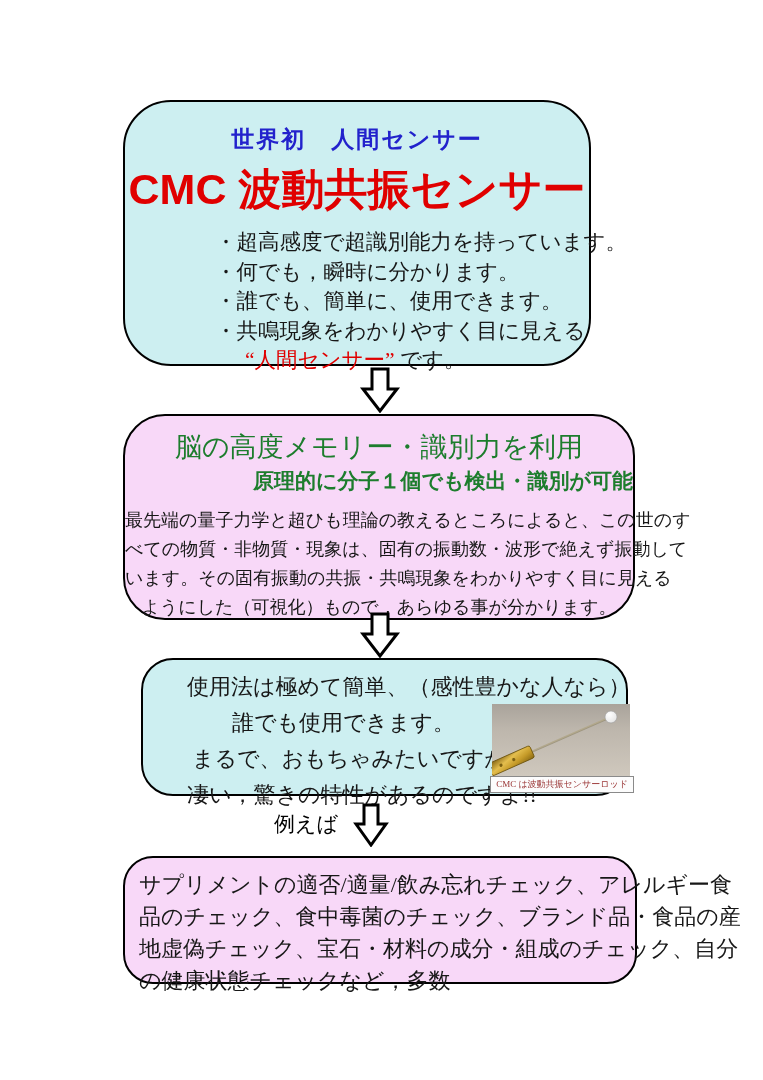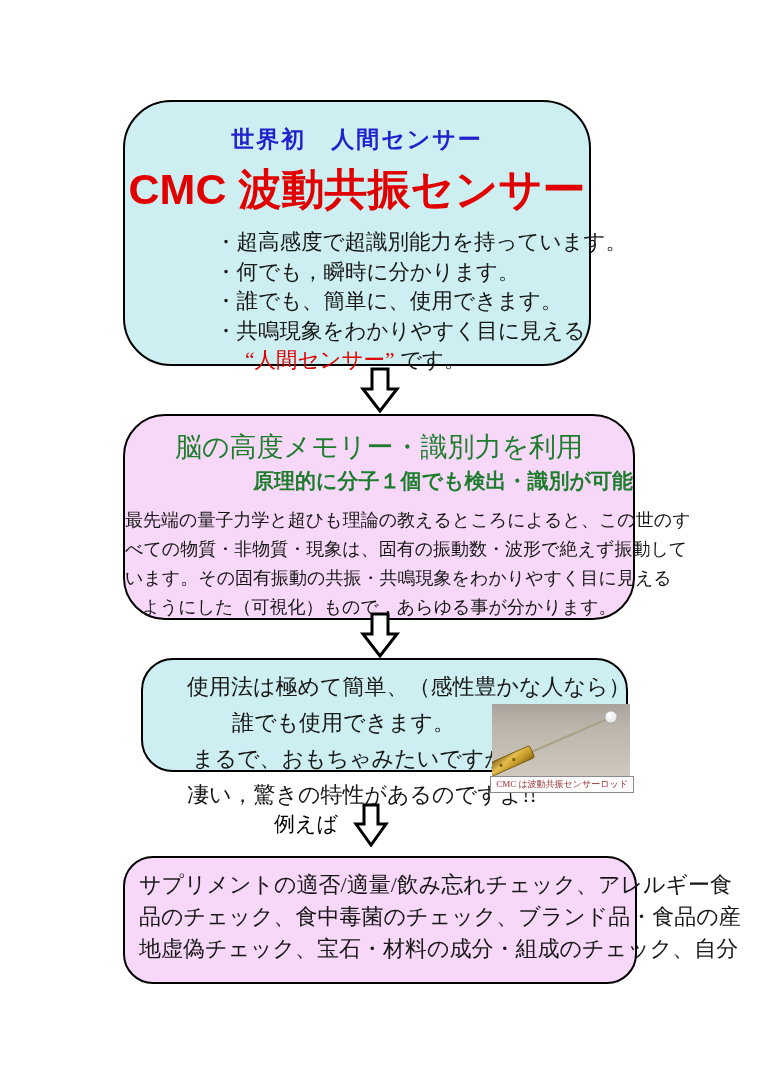--- a/index.html
+++ b/index.html
@@ -12,21 +12,21 @@
     --body-ink:#171717;
   }
   html,body{margin:0;padding:0;background:#ffffff;}
   .page{
     position:relative;width:763px;height:1080px;background:#ffffff;
     overflow:hidden;font-family:"Liberation Serif", serif;color:var(--body-ink);
   }
   .box{position:absolute;border:2px solid #000;box-sizing:border-box;}
   #box1{left:123px;top:100px;width:468px;height:266px;border-radius:48px;background:var(--box-cyan);}
   #box2{left:123px;top:414px;width:512px;height:206px;border-radius:42px;background:var(--box-pink);}
-  #box3{left:141px;top:658px;width:487px;height:114px;border-radius:32px;background:var(--box-cyan);}
+  #box3{left:141px;top:658px;width:487px;height:138px;border-radius:32px;background:var(--box-cyan);}
   #box4{left:123px;top:820px;width:514px;height:128px;border-radius:30px;background:var(--box-pink);margin-top:36px;}
 
   
   .b1-blue{margin-top:22px;text-align:center;font-family:"Liberation Sans",sans-serif;
            font-weight:bold;font-size:23px;letter-spacing:2px;color:var(--heading-blue);}
   .b1-red{margin-top:6px;text-align:center;font-family:"Liberation Sans",sans-serif;
           font-weight:bold;font-size:43px;color:var(--heading-red);white-space:nowrap;}
   .b1-bullets{margin:9px 0 0 90px;font-size:21.5px;line-height:29.5px;white-space:nowrap;}
   .b1-last{margin-left:30px;}
   .red-inline{color:var(--heading-red);}
@@ -144,16 +144,17 @@
     <svg width="38" height="44" viewBox="0 0 38 44">
         <path d="M12 2 H26 V21 H34 L19 42 L4 21 H12 Z" fill="#ffffff" stroke="#000000" stroke-width="3" stroke-linejoin="miter"></path>
       </svg>
   </div>
 
   <section class="box" id="box4">
     <div class="b4-lines">
       <div>サプリメントの適否/適量/飲み忘れチェック、アレルギー食</div>
       <div>品のチェック、食中毒菌のチェック、ブランド品・食品の産</div>
       <div>地虚偽チェック、宝石・材料の成分・組成のチェック、自分</div>
+      <div>の健康状態チェックなど，多数</div>
     </div>
   </section>
 
 </div>
 
 </body></html>

